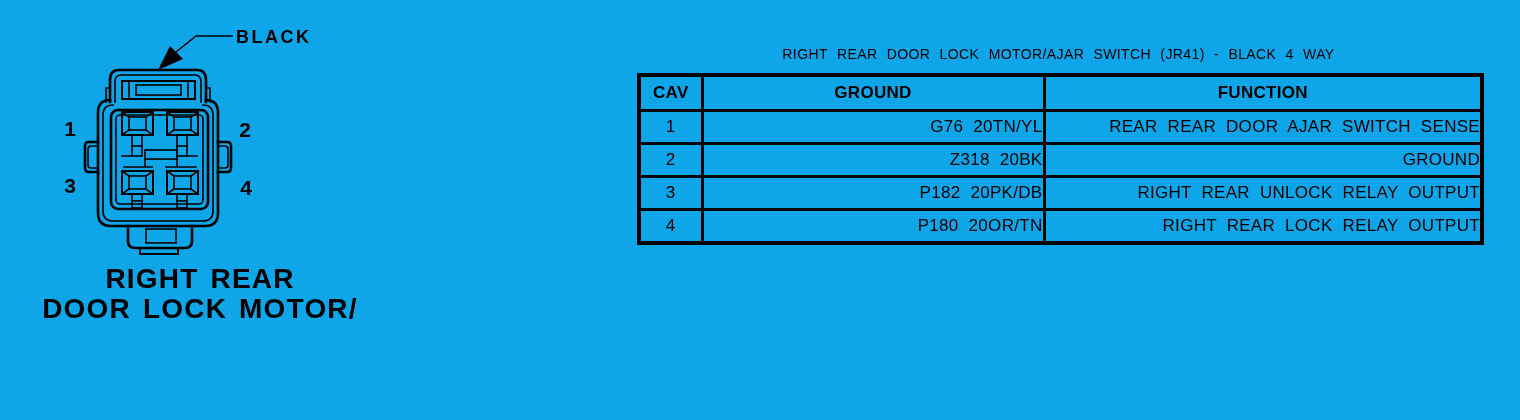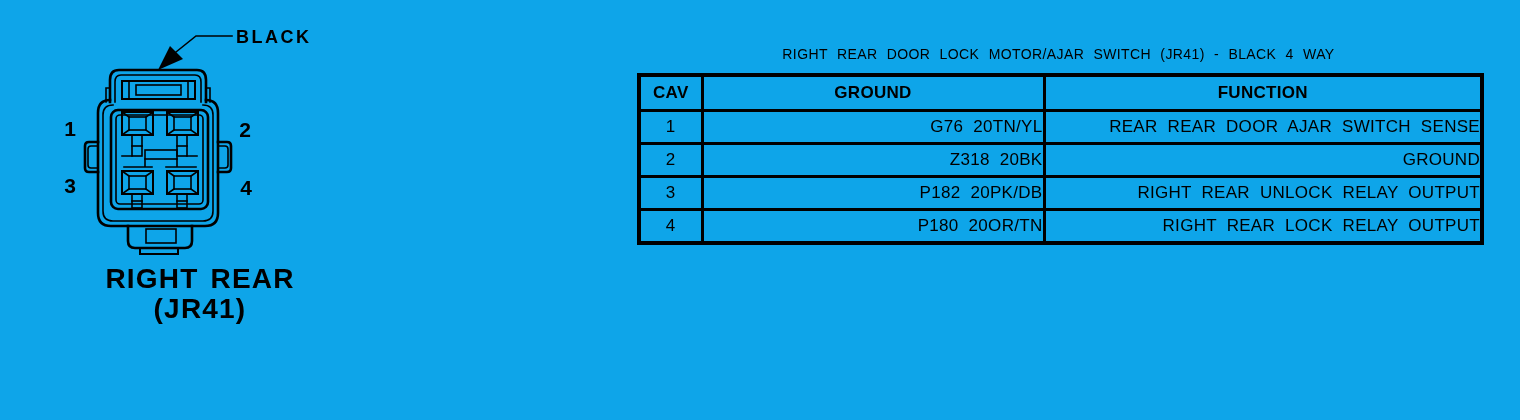--- a/index.html
+++ b/index.html
@@ -136,21 +136,21 @@
       <g>
         <text class="pin-num" x="70" y="136">1</text>
         <text class="pin-num" x="245" y="137">2</text>
         <text class="pin-num" x="70" y="193">3</text>
         <text class="pin-num" x="246" y="195">4</text>
       </g>
     </svg>
 
     <div class="caption">
       <div>RIGHT REAR</div>
-      <div>(JR41)</div>
+      <div>DOOR LOCK MOTOR/</div>
     </div>
   </div>
 
   <div class="pinout">
     <div class="pinout-title">RIGHT REAR DOOR LOCK MOTOR/AJAR SWITCH (JR41) - BLACK 4 WAY</div>
 
     <table class="pinout-table">
       <colgroup>
         <col class="c-cav">
           <col class="c-circuit">

